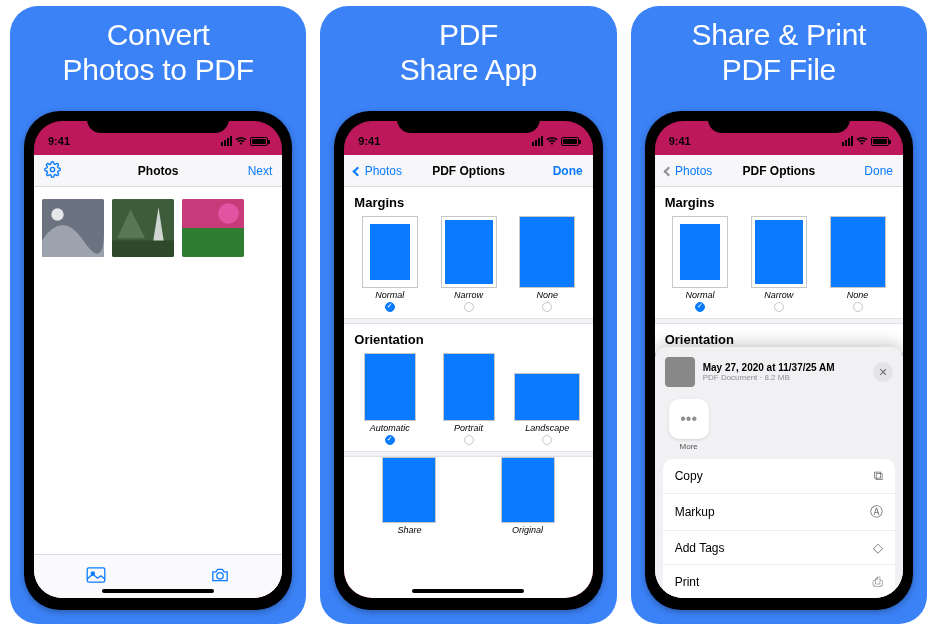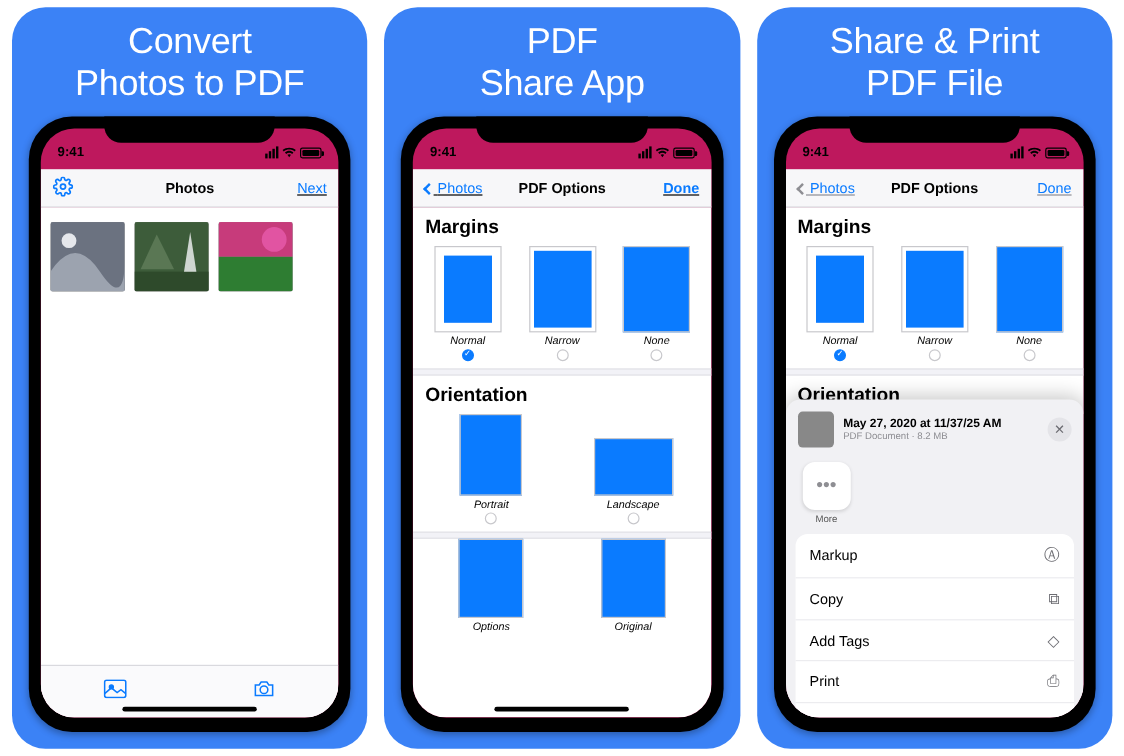--- a/index.html
+++ b/index.html
@@ -1,53 +1,53 @@
 <!DOCTYPE html>
 <html><head>
 <meta charset="utf-8">
 <style>
 *{box-sizing:border-box;margin:0;padding:0;}
 body{font-family:-apple-system,BlinkMacSystemFont,"Helvetica Neue",sans-serif;background:#fff;width:937px;height:630px;overflow:hidden;padding:6px 10px;}
 .cards{display:flex;gap:14px;height:100%;}
 .card{flex:1;background:#3b82f6;border-radius:28px;display:flex;flex-direction:column;align-items:center;padding:12px 14px 14px;}
-.card-title{color:#fff;font-size:30px;font-weight:400;text-align:center;line-height:1.15;margin-bottom:10px;letter-spacing:-0.3px;}
+.card-title{color:#fff;font-size:30px;font-weight:400;text-align:center;line-height:1.15;margin-bottom:24px;letter-spacing:-0.3px;}
 
 
 .phone{width:100%;flex:1;border-radius:36px;background:#000;padding:10px 10px 12px;position:relative;box-shadow:0 2px 6px rgba(0,0,0,.3);}
 .phone-inner{width:100%;height:100%;border-radius:28px;background:#be185d;position:relative;overflow:hidden;}
 .notch{position:absolute;top:0;left:50%;transform:translateX(-50%);width:53%;height:22px;background:#000;border-radius:0 0 14px 14px;z-index:5;}
 .status-bar{height:34px;display:flex;align-items:center;justify-content:space-between;padding:6px 14px 0;font-size:11px;font-weight:600;}
 .status-right{display:flex;align-items:center;gap:3px;}
 .sig{display:inline-flex;align-items:flex-end;gap:1px;}
 .sig i{display:inline-block;width:2px;background:#000;}
 .sig i:nth-child(1){height:4px;}.sig i:nth-child(2){height:6px;}.sig i:nth-child(3){height:8px;}.sig i:nth-child(4){height:10px;}
 .wifi{width:12px;height:10px;}
 .batt{width:18px;height:9px;border:1px solid #000;border-radius:2px;position:relative;}
 .batt::after{content:"";position:absolute;right:-3px;top:2px;width:2px;height:4px;background:#000;border-radius:0 1px 1px 0;}
 .batt::before{content:"";position:absolute;left:1px;top:1px;width:14px;height:5px;background:#000;border-radius:1px;}
 
 .nav{height:32px;background:#f7f7f9;border-bottom:1px solid #d9d9de;display:flex;align-items:center;justify-content:space-between;padding:0 10px;font-size:12px;}
 .nav-title{position:absolute;left:0;right:0;text-align:center;font-weight:600;font-size:12px;pointer-events:none;}
-.nav-left,.nav-right{position:relative;z-index:1;display:flex;align-items:center;gap:3px;text-decoration:underline;}
+.nav-left,.nav-right{position:relative;z-index:1;display:flex;align-items:center;gap:3px;}
 .nav a{color:#0a7bff;text-decoration:none;}
 
 .phone-body{position:absolute;top:66px;bottom:0;left:0;right:0;background:#fff;overflow:hidden;}
 
 
 .photo-grid{display:flex;gap:8px;padding:12px 8px;}
 .thumb{width:62px;height:58px;background:#999;border-radius:2px;display:flex;align-items:center;justify-content:center;overflow:hidden;}
 .thumb svg{width:100%;height:100%;}
 .toolbar{position:absolute;bottom:0;left:0;right:0;height:44px;border-top:1px solid #d9d9de;display:flex;align-items:center;justify-content:space-around;background:#fafafc;}
 .toolbar .ico{color:#0a7bff;}
 .gear-ico{width:17px;height:17px;}
 .home-ind{position:absolute;bottom:5px;left:50%;transform:translateX(-50%);width:112px;height:4px;background:#000;border-radius:3px;}
 
 
 .opts{background:#fff;height:100%;}
-.sect-h{font-weight:700;font-size:16px;padding:8px 10px 6px;}
+.sect-h{font-weight:700;font-size:13px;padding:8px 10px 6px;}
 .sect-row{display:flex;justify-content:space-between;gap:8px;padding:0 10px 6px;}
 .tile{flex:1;display:flex;flex-direction:column;align-items:center;font-size:9px;}
 .tilebox{width:56px;height:72px;background:#0a7bff;border:1px solid #c8c8cc;}
 .tile .lbl{margin-top:2px;font-style:italic;}
 .tile .dot{width:10px;height:10px;border:1px solid #c8c8cc;border-radius:50%;margin-top:2px;}
 .tile .dot.on{background:#0a7bff;border-color:#0a7bff;position:relative;}
 .tile .dot.on::after{content:"✓";color:#fff;font-size:7px;position:absolute;left:1px;top:-1px;}
 .sect-row.margins .tilebox{width:56px;height:72px;padding:0;}
 .tilebox.inner-pad{position:relative;background:#fff;border:1px solid #c8c8cc;}
 .tilebox.inner-pad::before{content:"";position:absolute;top:7px;left:7px;right:7px;bottom:7px;background:#0a7bff;}
@@ -212,35 +212,40 @@
                   <div class="tilebox"></div>
                   <span class="lbl">None</span>
                   <span class="dot"></span>
                 </div>
             </div>
             <div class="sect-div"></div>
             <div class="sect-h">Orientation</div>
             <div class="sect-row">
               <div class="tile">
                   <div class="tilebox" style="width:52px;height:68px;"></div>
+                  <span class="lbl">Automatic</span>
+                  <span class="dot on"></span>
+                </div>
+              <div class="tile">
+                  <div class="tilebox" style="width:52px;height:68px;"></div>
                   <span class="lbl">Portrait</span>
                   <span class="dot"></span>
                 </div>
               <div class="tile land">
                   <div style="height:20px;"></div>
                   <div class="tilebox"></div>
                   <span class="lbl">Landscape</span>
                   <span class="dot"></span>
                 </div>
             </div>
             <div class="sect-div"></div>
             <div class="sect-row">
               <div class="tile">
                   <div class="tilebox" style="width:54px;height:66px;"></div>
-                  <span class="lbl">Options</span>
+                  <span class="lbl">Share</span>
                 </div>
               <div class="tile">
                   <div class="tilebox" style="width:54px;height:66px;"></div>
                   <span class="lbl">Original</span>
                 </div>
             </div>
           </div>
           <div class="home-ind"></div>
         </div>
       </div>
@@ -315,26 +320,26 @@
             <div class="sheet-apps">
               <div style="display:flex;flex-direction:column;align-items:center;width:48px;">
                 <div class="app-tile">
                     <span>•••</span>
                   </div>
                 <span class="app-lbl">More</span>
               </div>
             </div>
             <div class="sheet-list">
               <div class="sheet-item">
+                  <span>Copy</span>
+                  <span class="sicn">⧉</span>
+                </div>
+              <div class="sheet-item">
                   <span>Markup</span>
                   <span class="sicn">Ⓐ</span>
-                </div>
-              <div class="sheet-item">
-                  <span>Copy</span>
-                  <span class="sicn">⧉</span>
                 </div>
               <div class="sheet-item">
                   <span>Add Tags</span>
                   <span class="sicn">◇</span>
                 </div>
               <div class="sheet-item">
                   <span>Print</span>
                   <span class="sicn">⎙</span>
                 </div>
               <div class="sheet-item">

